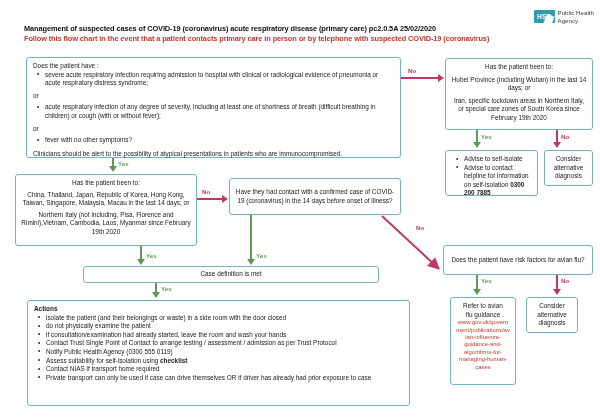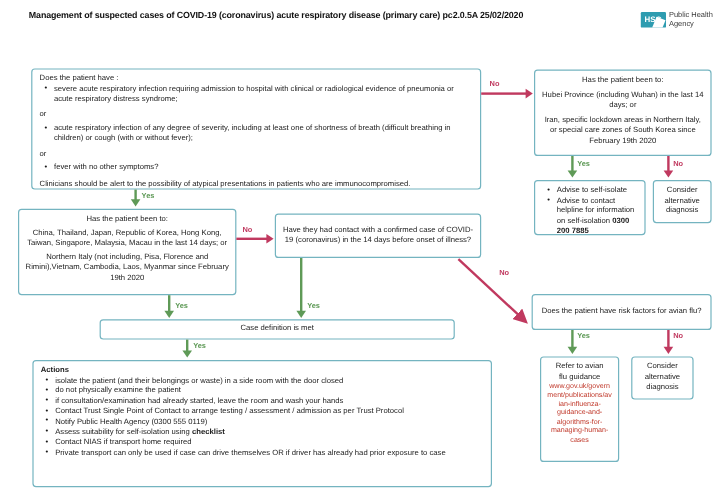--- a/index.html
+++ b/index.html
@@ -8,21 +8,21 @@
     width: 600px; height: 418px;
     background: #ffffff;
     font-family: "Liberation Sans", sans-serif;
     color: #1a1a1a;
     overflow: hidden;
     position: relative;
   }
   #page { position: relative; width: 600px; height: 418px; background:#fff; }
 
   
-  .hdr { position: absolute; left: 24px; top: 8px; width: 470px; }
+  .hdr { position: absolute; left: 24px; top: 24px; width: 470px; }
   .hdr .l1 { font-size: 7.4px; font-weight: bold; color: #111; line-height: 10px; letter-spacing: -0.1px;}
   .hdr .l2 { font-size: 7.4px; font-weight: bold; color: #c0392b; line-height: 10px; letter-spacing: -0.1px;}
   .hdr .l3 { font-size: 7.4px; font-weight: bold; color: #c0392b; line-height: 10px; letter-spacing: -0.1px;}
 
   .logo { position: absolute; right: 6px; top: 9px; display: flex; align-items: center; gap: 3px; }
   .logo .mark {
     background: #2e9cb0; color: #fff; font-size: 6.6px; font-weight: bold;
     padding: 3px 3px; border-radius: 1px; letter-spacing: .2px; line-height: 7px;
     position: relative; overflow: hidden;
   }
@@ -67,20 +67,21 @@
   .arrowdown { position: absolute; width: 0; height: 0; border-left: 4px solid transparent; border-right: 4px solid transparent; }
   .arrowright { position: absolute; width: 0; height: 0; border-top: 4px solid transparent; border-bottom: 4px solid transparent; }
 </style>
 </head>
 <body>
 
 <div id="page">
 
   <div class="hdr">
     <div class="l1">Management  of suspected  cases of COVID-19 (coronavirus) acute respiratory disease (primary care) pc2.0.5A 25/02/2020</div>
+    <div class="l3">Follow this flow chart in the event that a patient contacts primary care in person or by telephone with suspected COVID-19 (coronavirus)</div>
   </div>
   <div class="logo">
     <div class="mark"><span>HSC</span></div>
     <div class="txt">
       <div>Public Health</div>
       <div>Agency</div>
     </div>
   </div>
 
   <div class="box pad" style="left:26px; top:57px; width:375px; height:101px;">

